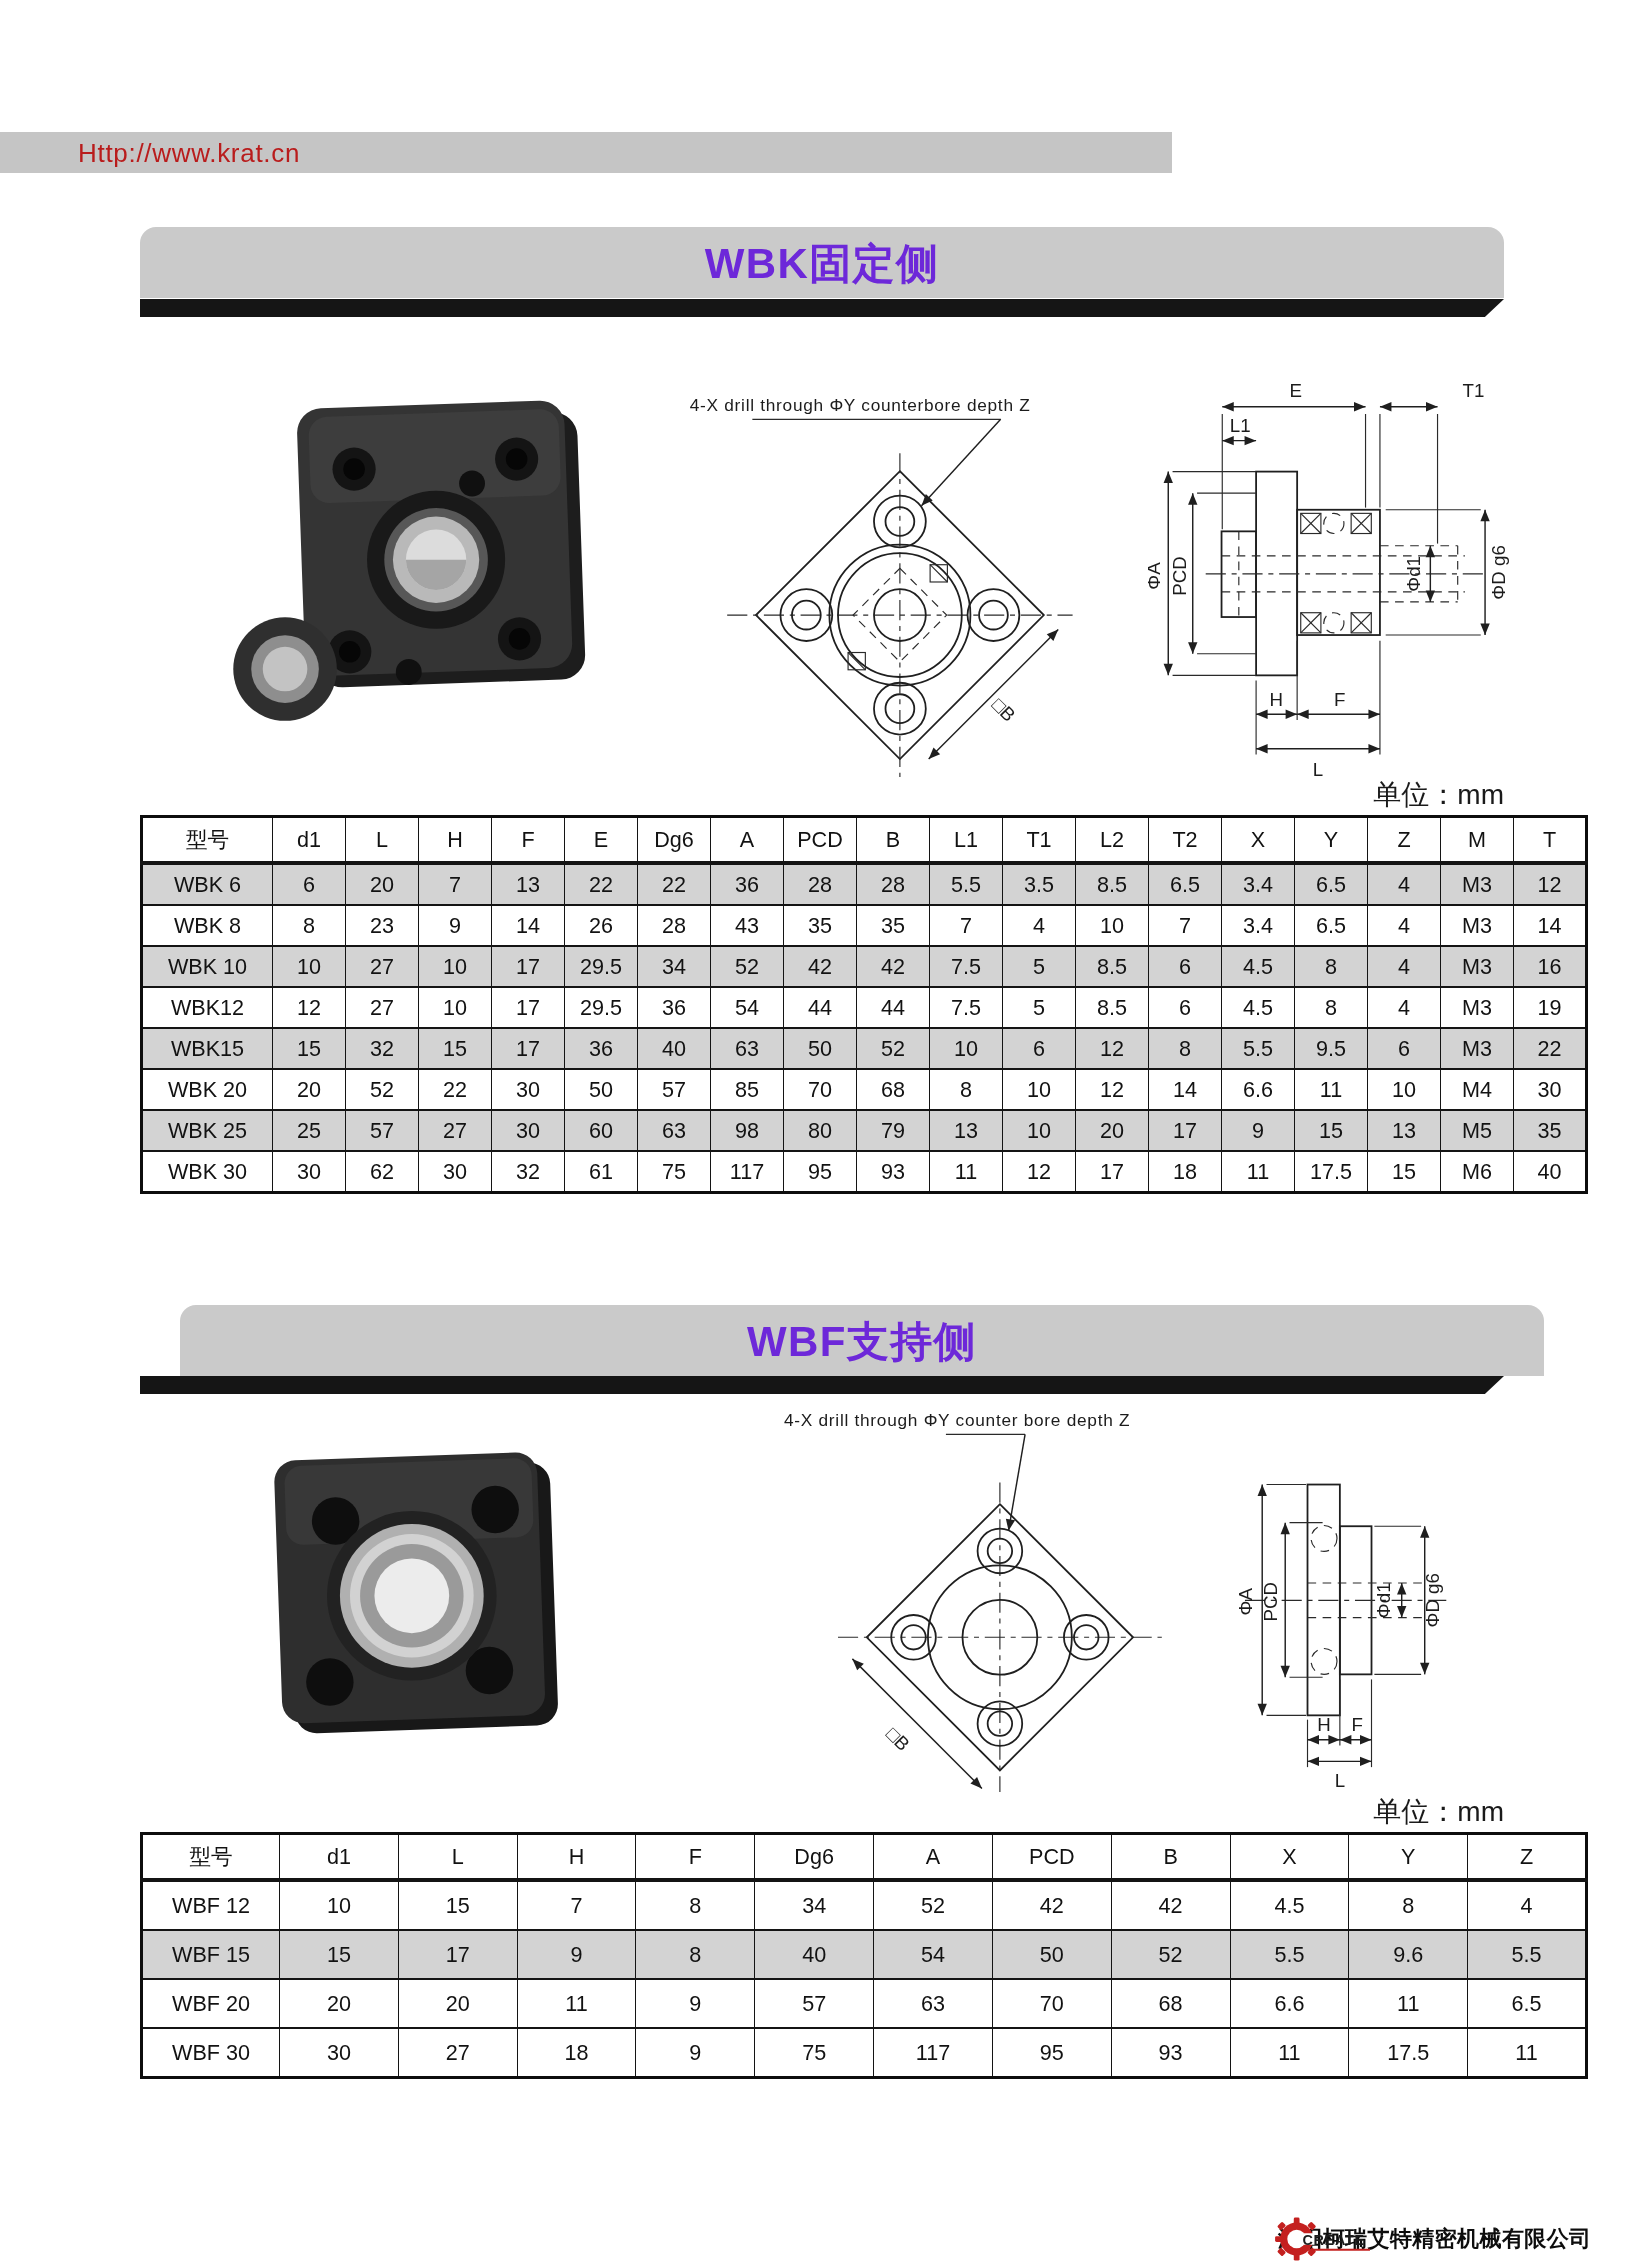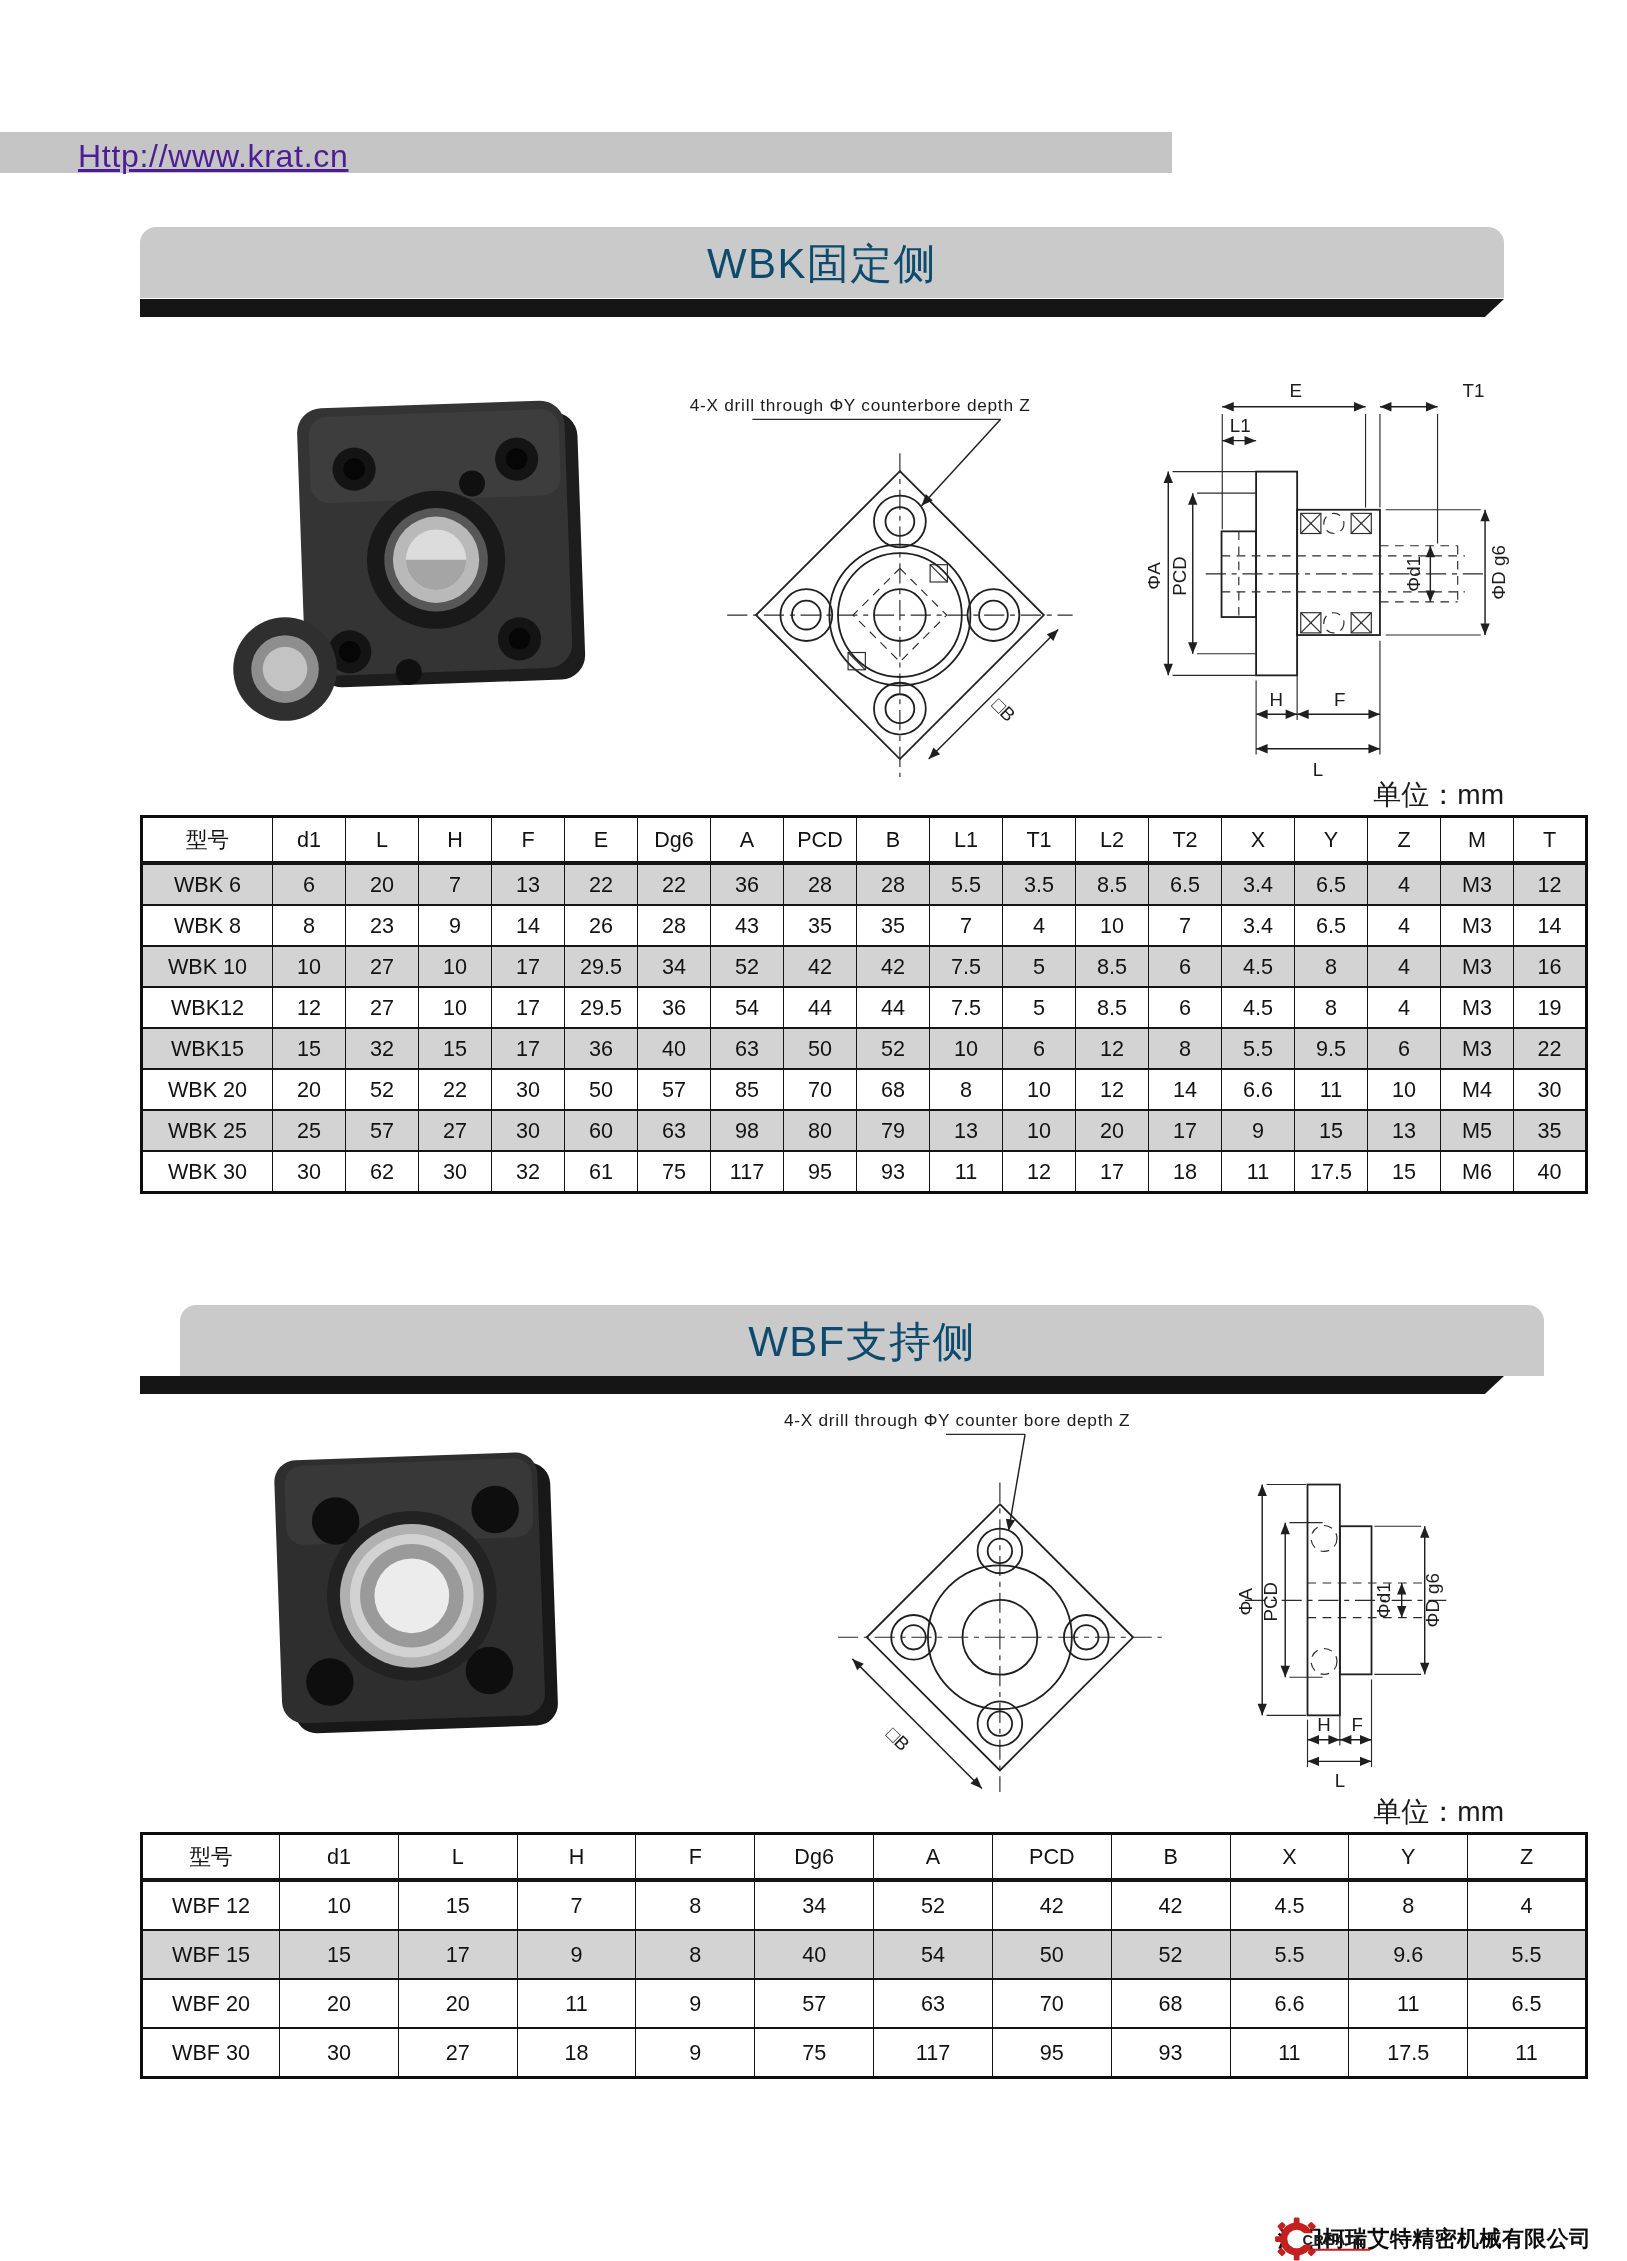--- a/index.html
+++ b/index.html
@@ -1,26 +1,26 @@
 <!DOCTYPE html>
 <html style="font-size:11.5px"><head>
 <meta charset="utf-8">
 <style>
   html,body{margin:0;padding:0;background:#888;}
   .page{position:relative;width:1628px;height:2261px;background:#fff;overflow:hidden;
         font-family:"Liberation Sans",sans-serif;color:#111;}
   
   .url-bar{position:absolute;left:0;top:132px;width:1172px;height:41px;background:#c5c5c5;}
-  .url-bar span{position:absolute;left:78px;top:5.8px;font-size:32px;color:#4c1d95;
-        text-decoration:underline;letter-spacing:0.7px;}
+  .url-bar span{position:absolute;left:78px;top:5.8px;font-size:26px;color:#b91c1c;
+        letter-spacing:0.7px;}
   
   .banner{position:absolute;left:140px;width:1364px;height:71px;background:#cacaca;
         border-radius:16px 16px 0 0;}
-  .banner .title{display:block;text-align:center;font-size:42px;font-weight:400;
-        line-height:74px;color:#0c4a6e;letter-spacing:1.4px;}
+  .banner .title{display:block;text-align:center;font-size:42px;font-weight:700;
+        line-height:74px;color:#6d28d9;letter-spacing:1.4px;}
   .banner-strip{position:absolute;left:140px;width:1364px;height:18px;background:#151515;
         clip-path:polygon(0 0,100% 0,98.6% 100%,0 100%);}
   
   .unit-label{position:absolute;left:140px;width:1364px;text-align:right;font-size:28px;color:#1a1a1a;}
   
   table.spec{position:absolute;left:140px;border-collapse:collapse;table-layout:fixed;
         width:1448px;background:#fff;border:3.6px solid #0d0d0d;}
   table.spec th,table.spec td{border:1.4px solid #141414;border-bottom-width:2.9px;text-align:center;
         font-size:21.6px;font-weight:400;color:#121212;padding:0;}
   table.spec thead th{border-bottom-width:4.3px;height:43px;background:#fff;}

